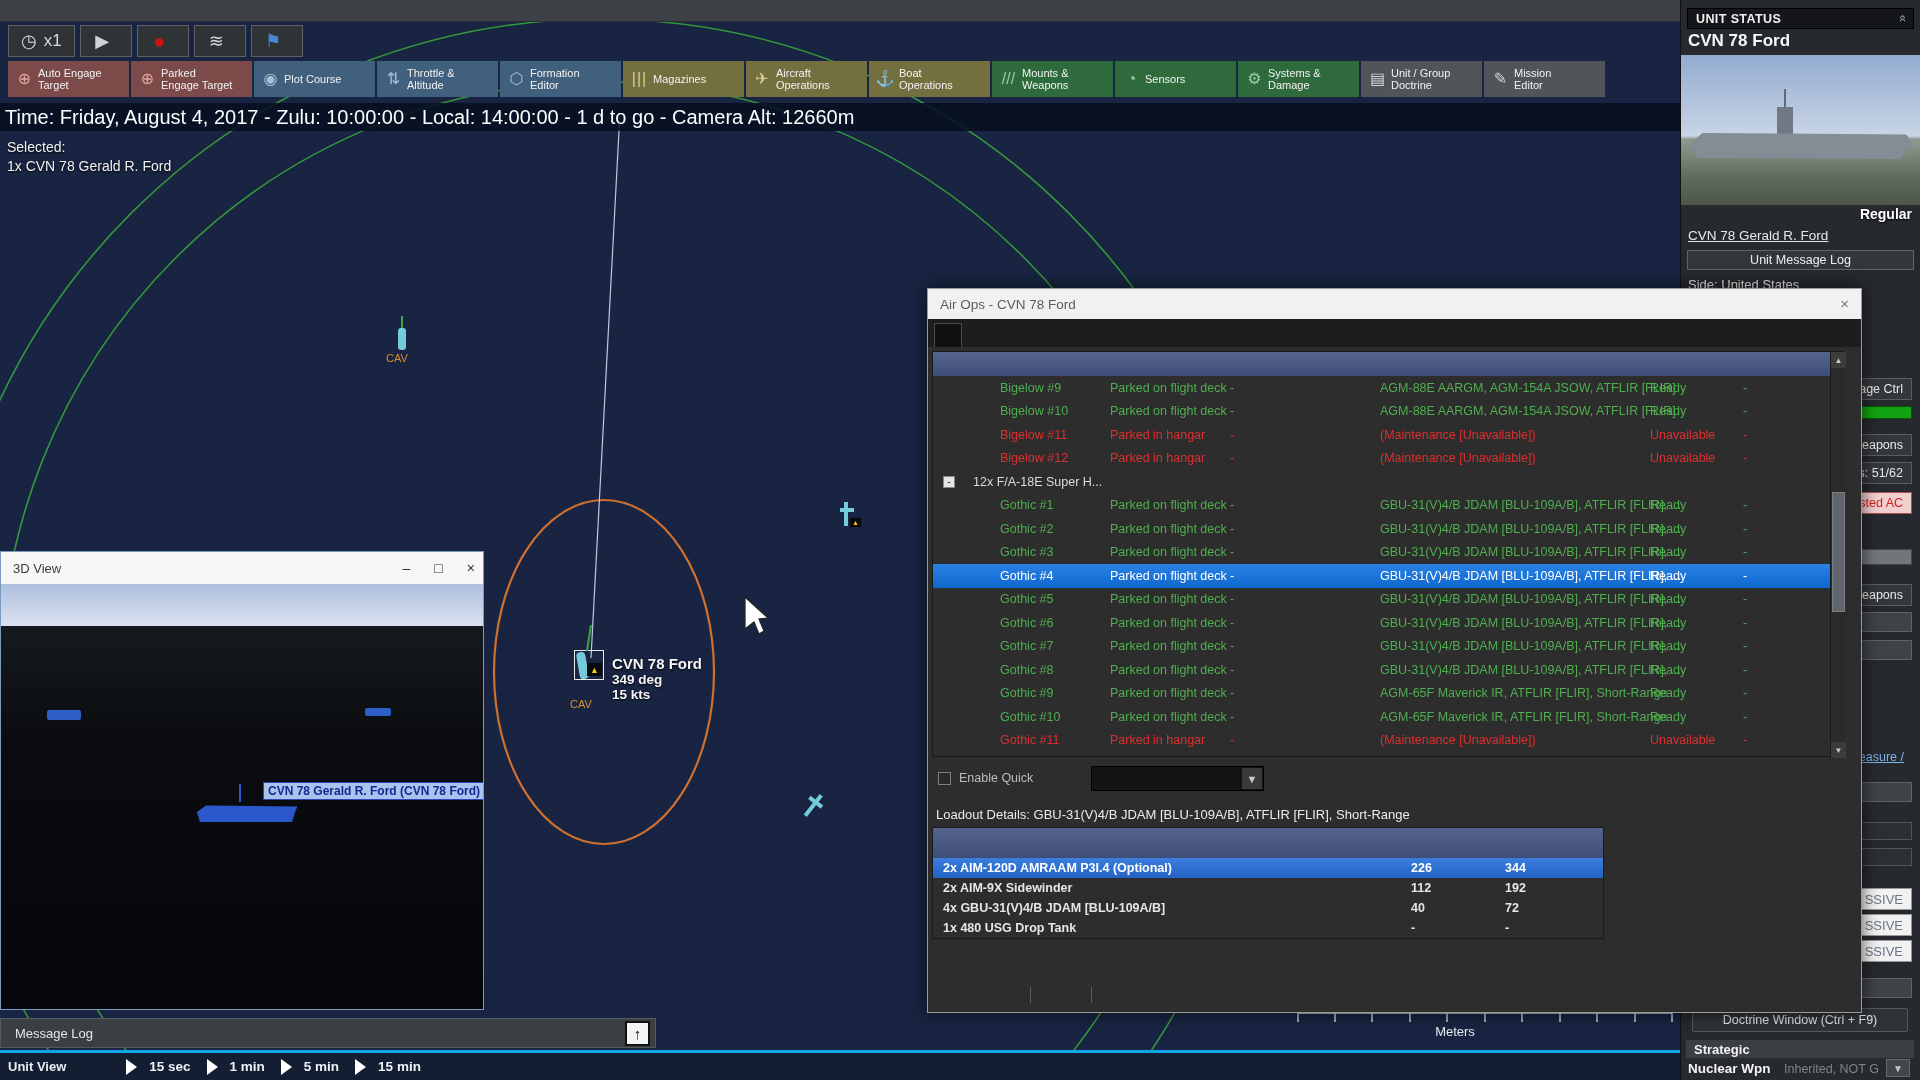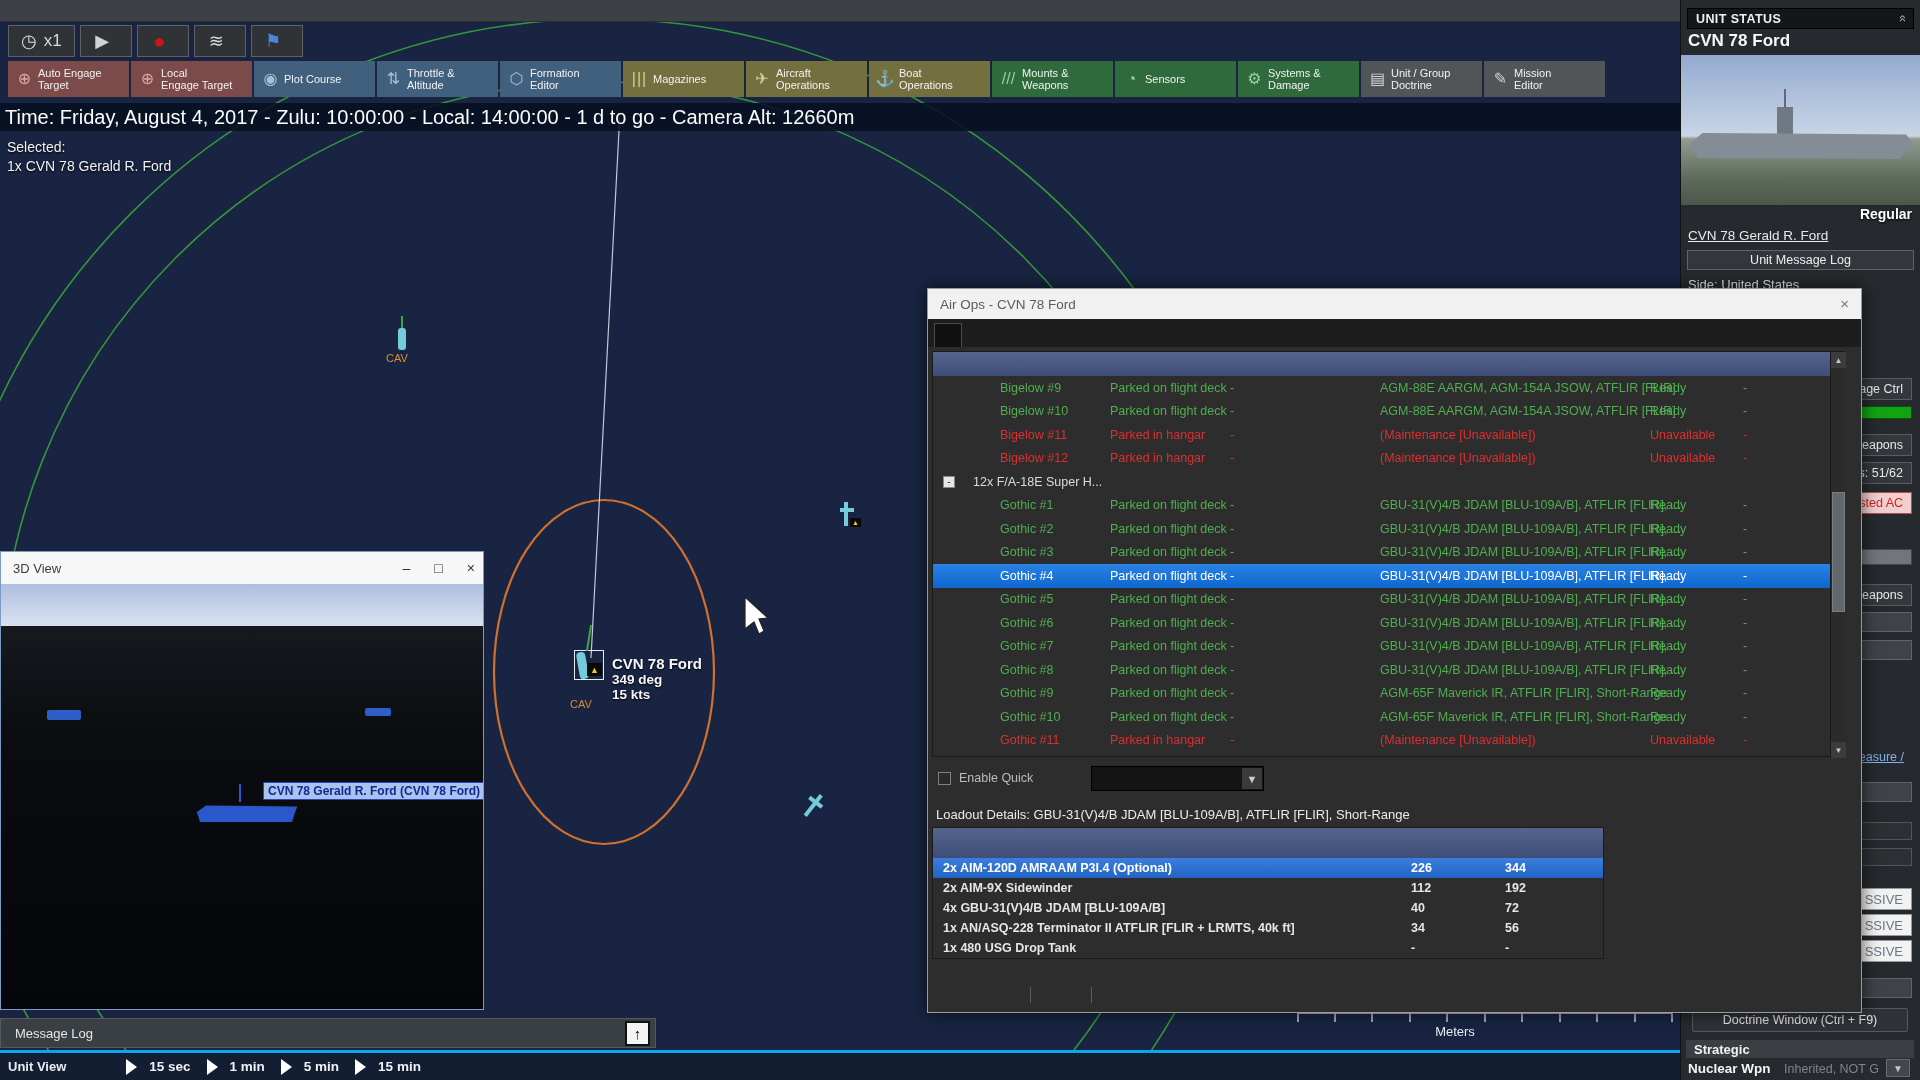--- a/index.html
+++ b/index.html
@@ -317,21 +317,21 @@
     <div class="tb-btn c-red">
       <span class="tb-icon">⊕</span>
       <span class="tb-label">
         <span>Auto Engage</span><br><span>Target</span>
       </span>
     </div>
 
     <div class="tb-btn c-red">
       <span class="tb-icon">⊕</span>
       <span class="tb-label">
-        <span>Local</span><br><span>Engage Target</span>
+        <span>Parked</span><br><span>Engage Target</span>
       </span>
     </div>
 
     <div class="tb-btn c-blue">
       <span class="tb-icon">◉</span>
       <span class="tb-label">
         <span>Plot Course</span><br><span></span>
       </span>
     </div>
 
@@ -745,25 +745,20 @@
           <span class="st-mag">112</span>
           <span class="st-mac">192</span>
         </div>
 
         <div class="st-row">
           <span class="st-name">4x GBU-31(V)4/B JDAM [BLU-109A/B]</span>
           <span class="st-mag">40</span>
           <span class="st-mac">72</span>
         </div>
 
-        <div class="st-row">
-          <span class="st-name">1x AN/ASQ-228 Terminator II ATFLIR [FLIR + LRMTS, 40k ft]</span>
-          <span class="st-mag">34</span>
-          <span class="st-mac">56</span>
-        </div>
 
         <div class="st-row">
           <span class="st-name">1x 480 USG Drop Tank</span>
           <span class="st-mag">-</span>
           <span class="st-mac">-</span>
         </div>
       </div>
   </div>
 
   <div class="dlg-info">

